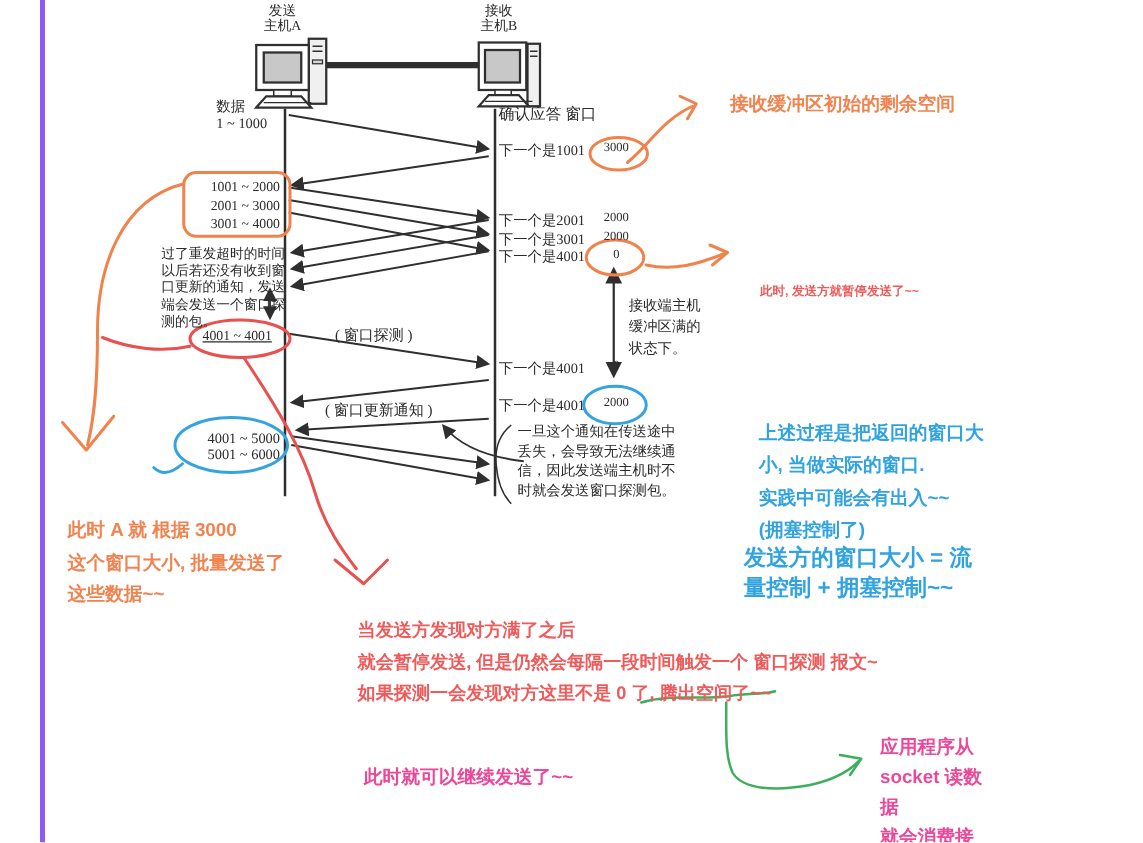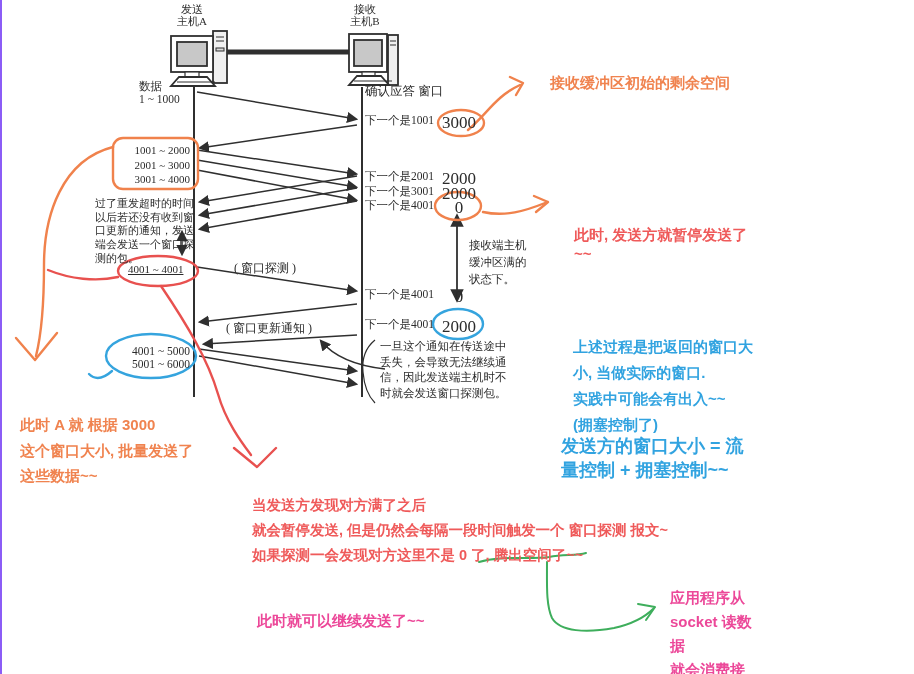--- a/index.html
+++ b/index.html
@@ -1,27 +1,27 @@
 <!DOCTYPE html>
 <html><head>
 <meta charset="utf-8">
 <style>
   html,body{margin:0;padding:0;background:#fff;}
   #canvas{
     position:relative;width:757px;height:674px;background:#ffffff;
-    border-left:2px solid #8b5cf6;box-sizing:border-box;overflow:hidden;
-    font-family:"Liberation Serif", serif;color:#2f2f2f;
+    border-left:4px solid #8b5cf6;box-sizing:border-box;overflow:hidden;
+    font-family:"Liberation Serif", serif;color:#2f2f2f;margin-left:32px;
   }
   .abs{position:absolute;white-space:pre-line;}
   .scan{font-family:"Liberation Serif", serif;color:#2b2b2b;}
   .hand{font-family:"Liberation Sans", sans-serif;font-weight:bold;}
   svg.layer{position:absolute;left:0;top:0;pointer-events:none;}
   .host-label{width:44px;text-align:center;font-size:11px;line-height:12px;}
   .ack-row{position:absolute;left:363px;width:125px;height:15px;font-size:11.5px;}
-  .ack-row .win{position:absolute;left:70px;top:0;width:48px;text-align:center;font-size:17px;}
+  .ack-row .win{position:absolute;left:70px;top:0;width:48px;text-align:center;font-size:10px;}
   .o{color:#F0834F;}
   .r{color:#EF5A5A;}
   .b{color:#31A3E0;}
   .g{color:#ec4899;}
   .wm{color:#bcbcbc;font-weight:normal;}
 </style>
 </head>
 <body>
 
 <div id="canvas">
@@ -165,21 +165,21 @@
 
   <div class="abs scan" style="left:467px;top:237px;font-size:11.5px;line-height:17px;">接收端主机
 缓冲区满的
 状态下。</div>
   <div class="abs scan" style="left:378px;top:339px;font-size:11.5px;line-height:15.5px;">一旦这个通知在传送途中
 丢失，会导致无法继续通
 信，因此发送端主机时不
 时就会发送窗口探测包。</div>
 
   <div class="abs hand o" style="left:548px;top:74px;font-size:15px;">接收缓冲区初始的剩余空间</div>
-  <div class="abs hand r" style="left:572px;top:226px;font-size:15px;">此时, 发送方就暂停发送了~~</div>
+  <div class="abs hand r" style="left:572px;top:226px;font-size:10px;">此时, 发送方就暂停发送了~~</div>
   <div class="abs hand b" style="left:571px;top:334px;font-size:15px;line-height:26px;">上述过程是把返回的窗口大小, 当做实际的窗口.
 实践中可能会有出入~~
 (拥塞控制了)</div>
   <div class="abs hand b" style="left:559px;top:434px;font-size:18px;">发送方的窗口大小 = 流量控制 + 拥塞控制~~</div>
   <div class="abs hand o" style="left:18px;top:412px;font-size:15px;line-height:25.5px;">此时 A 就 根据 3000
 这个窗口大小, 批量发送了
 这些数据~~</div>
   <div class="abs hand r" style="left:250px;top:493px;font-size:14.5px;line-height:25px;">当发送方发现对方满了之后
 就会暂停发送, 但是仍然会每隔一段时间触发一个 窗口探测 报文~
 如果探测一会发现对方这里不是 0 了, 腾出空间了~~</div>

